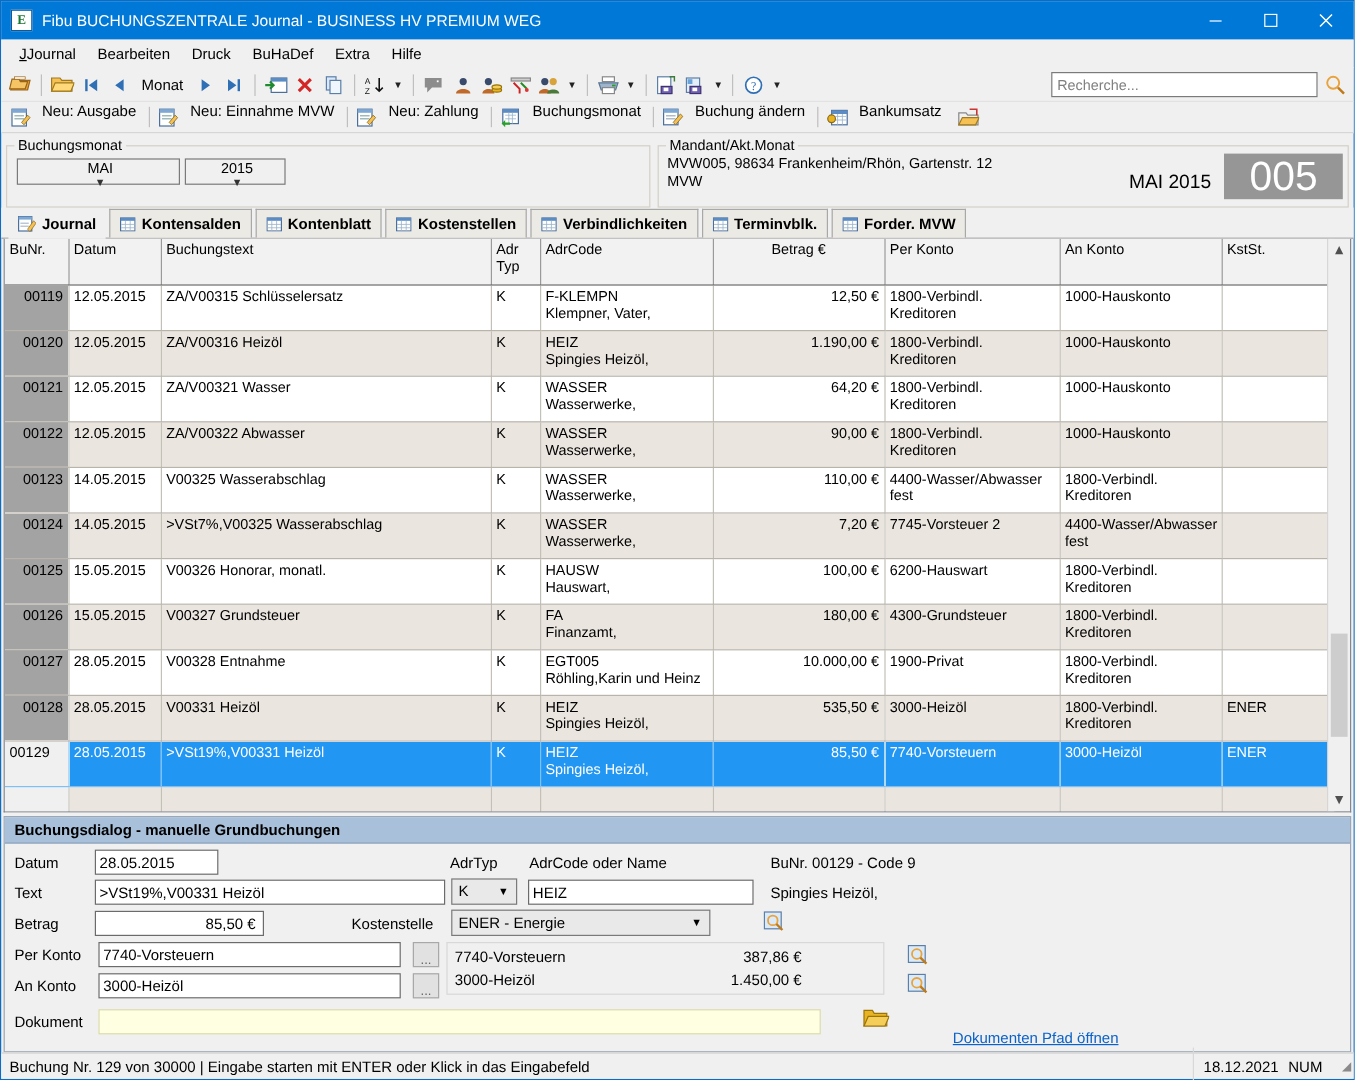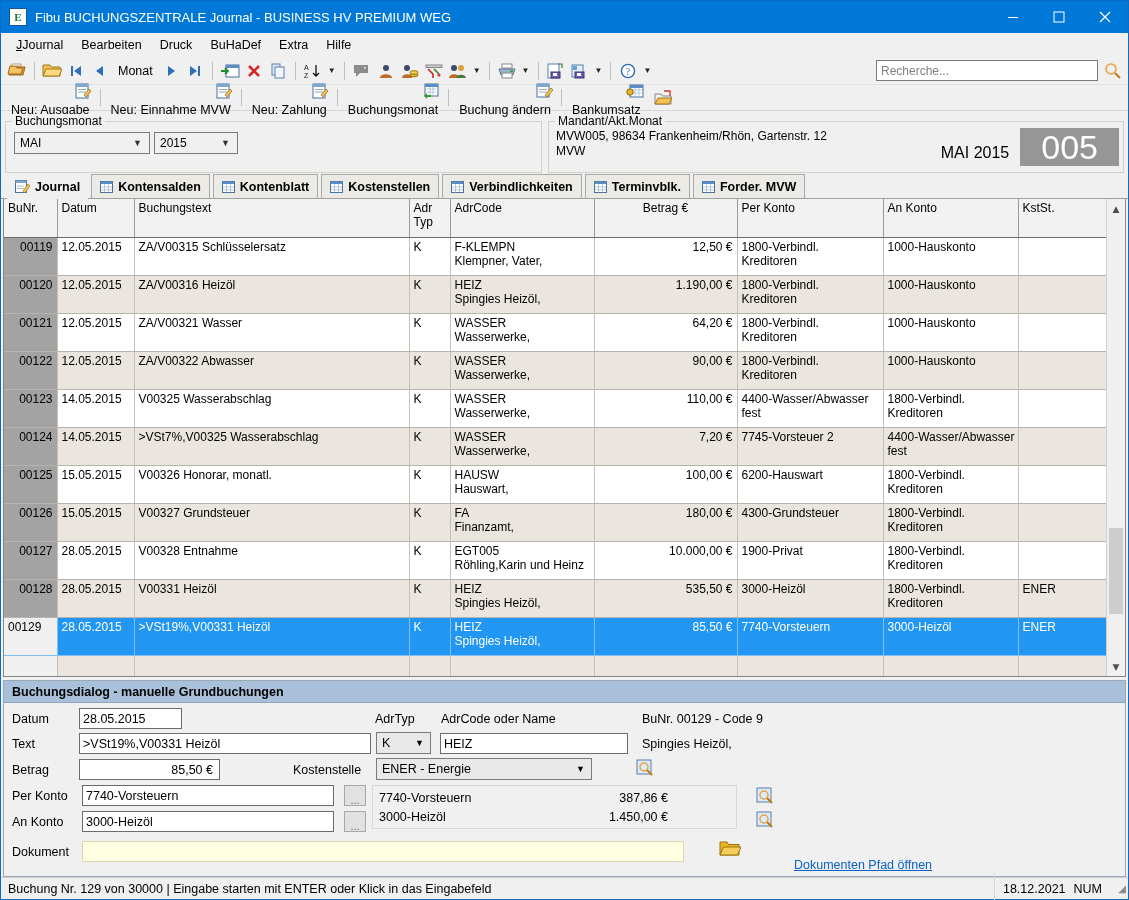--- a/index.html
+++ b/index.html
@@ -83,21 +83,21 @@
   }
   .search-icon-btn { width: 22px; height: 22px; display:flex; align-items:center; justify-content:center; }
 
   .toolbar2 {
     height: 26px; flex: none;
     background: #f0f0f0;
     display: flex; align-items: center;
     padding: 0 4px;
     border-bottom: 1px solid #d6d6d6;
   }
-  .t2-group { display: flex; align-items: flex-end; flex-direction: column; }
+  .t2-group { display: flex; align-items: flex-start; }
   .t2-label { font-size: 12.5px; white-space: nowrap; padding: 0 6px; }
   .t2-sep { width: 1px; height: 17px; background: #bfbfbf; margin: 0 4px; }
 
   
   .info-strip {
     flex: none; height: 62px;
     display: flex; padding: 2px 4px 0 4px;
   }
   .gbox {
     border: 1px solid #d4d0c8; position: relative;
@@ -106,21 +106,21 @@
   .gbox > .legend {
     position: absolute; top: -8px; left: 6px;
     background: #f0f0f0; padding: 0 3px; font-size: 12px;
   }
   .gbox.left { width: 537px; margin-right: 6px; }
   .gbox.right { flex: 1; }
   .sel-row { display: flex; align-items: center; padding: 6px 0 0 8px; }
   .combo {
     height: 22px; border: 1px solid #7a7a7a; background: #f0f0f0;
     display: flex; align-items: center; justify-content: space-between;
-    padding: 0 2px 0 5px; font-size: 12px;
+    padding: 0 2px 0 5px; font-size: 12px; flex-direction: column;
   }
   .combo .cv { white-space: nowrap; }
   .combo .arrow { font-size: 9px; padding: 0 5px; color: #333; }
   .combo.month { width: 136px; margin-right: 4px; }
   .combo.year { width: 84px; }
   .mandant-lines { padding: 3px 0 0 7px; font-size: 12px; line-height: 15px; position: relative; }
   .month-badge-wrap {
     position: absolute; right: 4px; top: 2px;
     display: flex; align-items: flex-end;
   }

